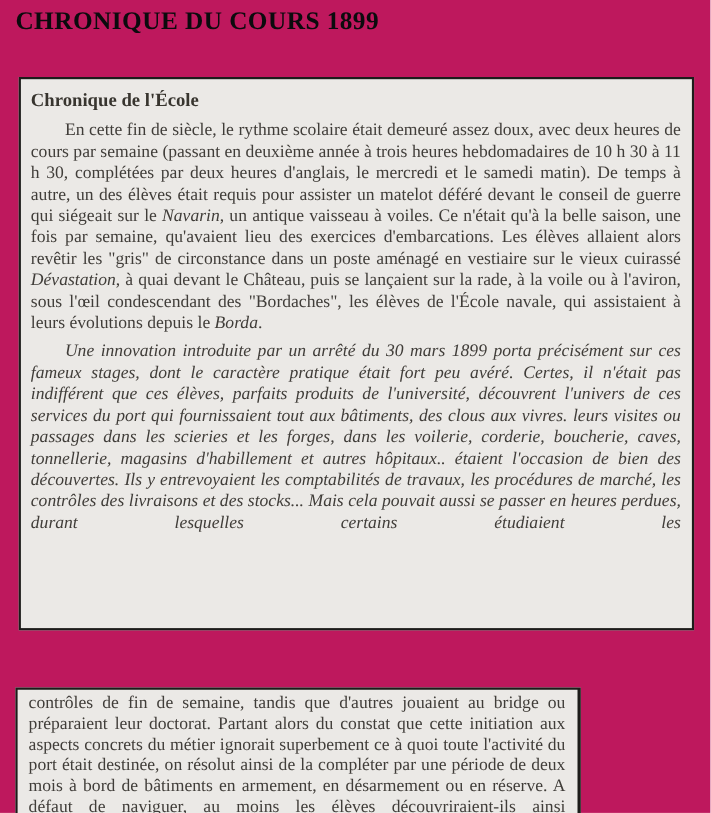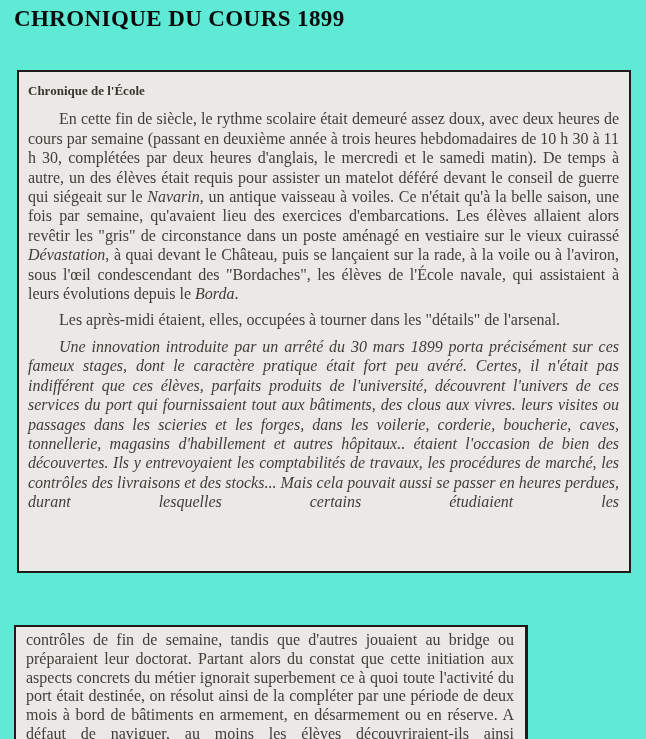--- a/index.html
+++ b/index.html
@@ -4,21 +4,21 @@
 <style>
   html, body {
     margin: 0;
     padding: 0;
     background: #ffffff;
   }
   .page {
     position: relative;
     width: 646px;
     height: 739px;
-    background: #5eead4;
+    background: #be185d;
     font-family: "Liberation Serif", serif;
     overflow: hidden;
   }
   .doc-title {
     position: absolute;
     left: 14px;
     top: 6px;
     margin: 0;
     font-size: 23px;
     font-weight: bold;
@@ -50,21 +50,21 @@
     top: 577px;
     width: 514px;
     height: 139px;
     padding: 4px 11px 0 10px;
     border-width: 2px 3px 4px 2px;
     line-height: 18.8px;
     margin-top: 48px;
   }
   .panel-heading {
     margin: 0 0 9px 0;
-    font-size: 13px;
+    font-size: 17px;
     font-weight: bold;
     color: #38352f;
     text-align: left;
   }
   .para {
     margin: 0 0 7px 0;
   }
   .para.indent {
     text-indent: 31px;
   }
@@ -80,21 +80,20 @@
 
 <div class="page">
 
   <h1 class="doc-title">CHRONIQUE DU COURS 1899</h1>
 
   <section class="panel panel-1">
     <h2 class="panel-heading">Chronique de l'École</h2>
 
     <p class="para indent"><span>En cette fin de siècle, le rythme scolaire était demeuré assez doux, avec deux heures de cours par semaine (passant en deuxième année à trois heures hebdomadaires de 10 h 30 à 11 h 30, complétées par deux heures d'anglais, le mercredi et le samedi matin). De temps à autre, un des élèves était requis pour assister un matelot déféré devant le conseil de guerre qui siégeait sur le </span><em>Navarin</em><span>, un antique vaisseau à voiles. Ce n'était qu'à la belle saison, une fois par semaine, qu'avaient lieu des exercices d'embarcations. Les élèves allaient alors revêtir les "gris" de circonstance dans un poste aménagé en vestiaire sur le vieux cuirassé </span><em>Dévastation</em><span>, à quai devant le Château, puis se lançaient sur la rade, à la voile ou à l'aviron, sous l'œil condescendant des "Bordaches", les élèves de l'École navale, qui assistaient à leurs évolutions depuis le </span><em>Borda</em><span>.</span></p>
 
-    <p class="para indent">Les après-midi étaient, elles, occupées à tourner dans les "détails" de l'arsenal.</p>
 
     <p class="para indent stretch-last">Une innovation introduite par un arrêté du 30 mars 1899 porta précisément sur ces fameux stages, dont le caractère pratique était fort peu avéré. Certes, il n'était pas indifférent que ces élèves, parfaits produits de l'université, découvrent l'univers de ces services du port qui fournissaient tout aux bâtiments, des clous aux vivres. leurs visites ou passages dans les scieries et les forges, dans les voilerie, corderie, boucherie, caves, tonnellerie, magasins d'habillement et autres hôpitaux.. étaient l'occasion de bien des découvertes. Ils y entrevoyaient les comptabilités de travaux, les procédures de marché, les contrôles des livraisons et des stocks... Mais cela pouvait aussi se passer en heures perdues, durant lesquelles certains étudiaient les</p>
   </section>
 
   <section class="panel panel-2">
     <p class="para">contrôles de fin de semaine, tandis que d'autres jouaient au bridge ou préparaient leur doctorat. Partant alors du constat que cette initiation aux aspects concrets du métier ignorait superbement ce à quoi toute l'activité du port était destinée, on résolut ainsi de la compléter par une période de deux mois à bord de bâtiments en armement, en désarmement ou en réserve. A défaut de naviguer, au moins les élèves découvriraient-ils ainsi l'environnement dans lequel ils exerceraient leur premier emploi.</p>
   </section>
 
 </div>
 

